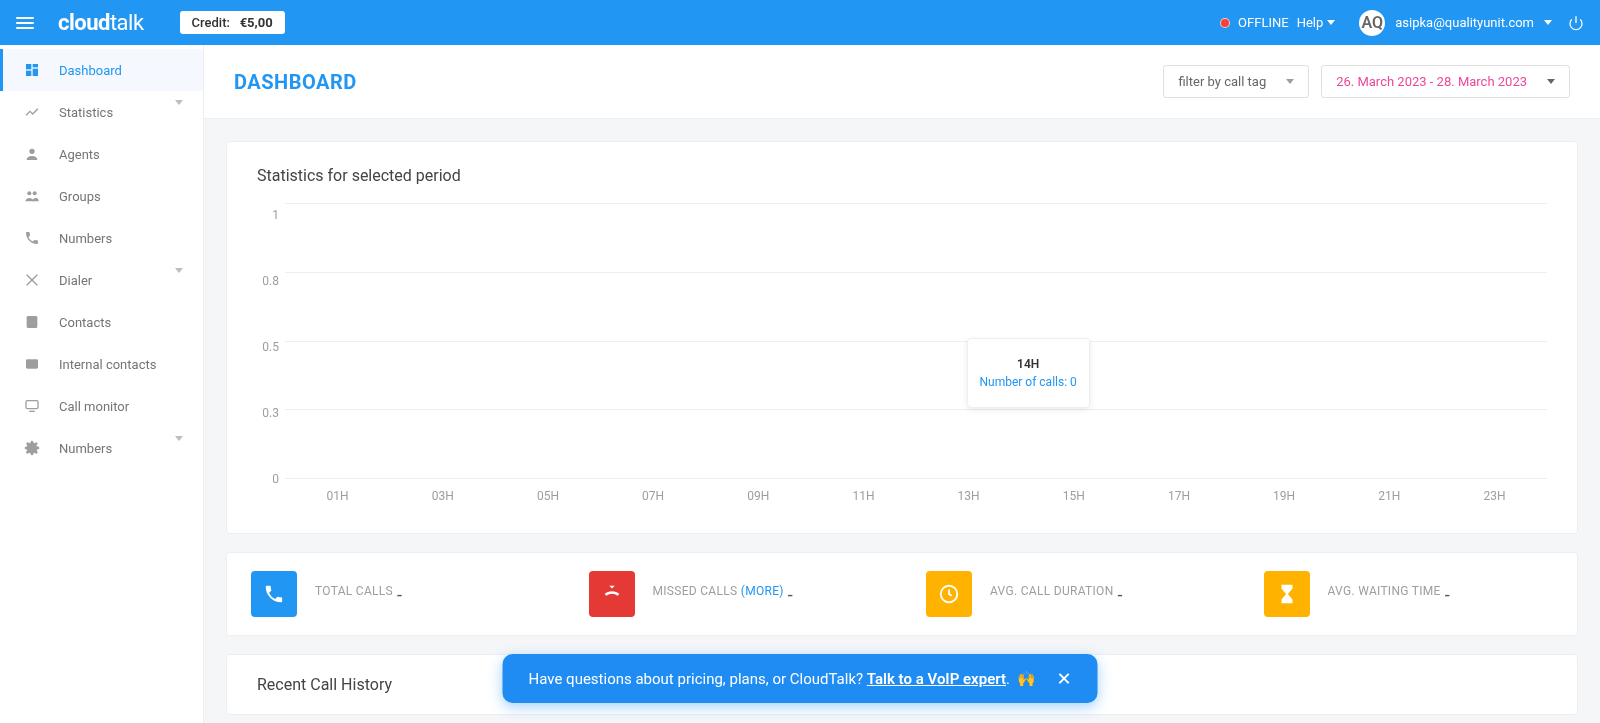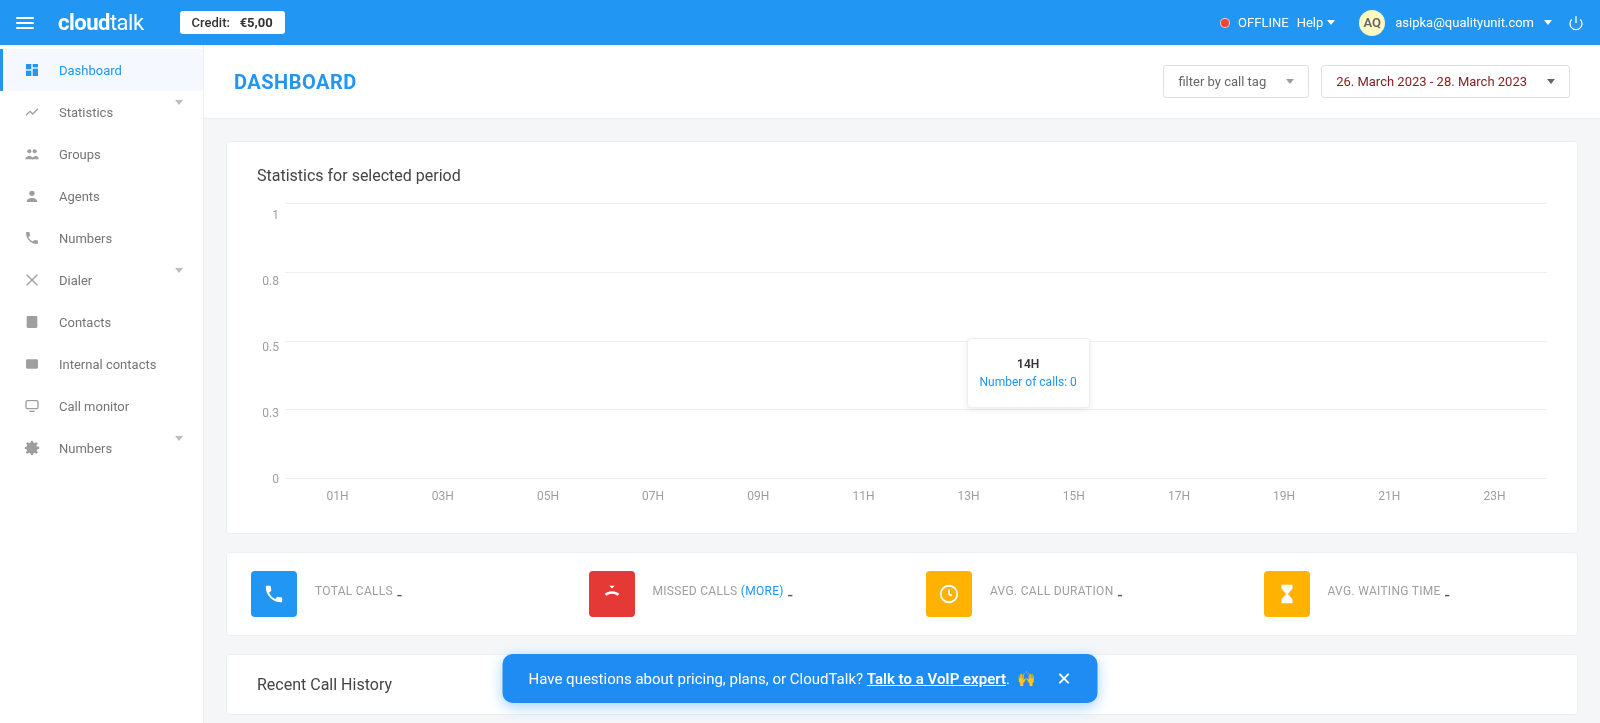--- a/index.html
+++ b/index.html
@@ -26,21 +26,21 @@
 .logo-thin { font-weight:400; }
 .credit-chip {
   background:#fff; color:#333; border-radius:3px; padding:4px 12px;
   margin-left:36px; font-size:13px; font-weight:500;
 }
 .topbar-spacer { flex:1; }
 .status-pill { display:flex; align-items:center; gap:8px; margin-right:8px; font-size:13px;}
 .status-dot { width:10px; height:10px; border-radius:50%; background:#f44336; border:1px solid rgba(255,255,255,0.7);}
 .help-link { display:flex; align-items:center; gap:4px; margin-right:24px; font-size:13px; cursor:pointer;}
 .user-chip { display:flex; align-items:center; gap:10px; margin-right:16px; font-size:13px; cursor:pointer;}
-.avatar { width:26px; height:26px; border-radius:50%; background:#fef9c3; color:#666; font-size:13px; display:flex; align-items:center; justify-content:center; font-weight:600;}
+.avatar { width:26px; height:26px; border-radius:50%; background:#ffffff; color:#666; font-size:16px; display:flex; align-items:center; justify-content:center; font-weight:600;}
 .chev-down { width:0; height:0; border-left:4px solid transparent; border-right:4px solid transparent; border-top:5px solid currentColor; }
 .power-btn { cursor:pointer; }
 
 .layout { display:flex; height:calc(100% - 45px); }
 .sidebar {
   width:204px; background:#fff; border-right:1px solid #eceff1; padding-top:4px;
 }
 .nav-item {
   display:flex; align-items:center; gap:18px; padding:12px 20px;
   color:#757575; font-size:13px; cursor:pointer;
@@ -57,21 +57,21 @@
   background:#fff; border-bottom:1px solid #eceff1;
   display:flex; align-items:center; padding:20px 30px;
 }
 .page-title { color:#2196f3; font-size:20px; font-weight:700; letter-spacing:0.5px;}
 .page-header-spacer{ flex:1;}
 .filter-select, .date-select {
   background:#fff; border:1px solid #e0e0e0; border-radius:3px;
   padding:8px 14px; font-size:13px; color:#666; display:flex; align-items:center; gap:20px;
   cursor:pointer;
 }
-.date-select { margin-left:12px; color:#7f1d1d; }
+.date-select { margin-left:12px; color:#ec4899; }
 
 .content-pad { padding:22px; }
 .card { background:#fff; border:1px solid #eceff1; border-radius:4px; }
 .chart-card { padding:24px 30px 30px 30px; }
 .card-title { font-size:16px; color:#444; margin-bottom:18px;}
 .chart-area { position:relative; height:300px; padding-left:28px; }
 .y-axis { position:absolute; left:0; top:0; bottom:24px; display:flex; flex-direction:column; justify-content:space-between; }
 .y-tick { color:#9e9e9e; font-size:12px; text-align:right; width:22px; line-height:1; transform:translateY(50%);}
 .gridlines { position:absolute; left:28px; right:0; top:0; bottom:24px; display:flex; flex-direction:column; justify-content:space-between;}
 .gridline { height:1px; background:#eceff1;}
@@ -168,36 +168,36 @@
         <svg width="16" height="16" viewBox="0 0 24 24" fill="none" stroke="currentColor" stroke-width="2">
             <polyline points="3 17 9 11 13 15 21 7"></polyline>
           </svg>
       </span>
       <span>Statistics</span>
       <span class="nav-chev"><span class="chev-down"></span></span>
     </div>
     <div class="nav-item">
       <span class="nav-icon">
         <svg width="16" height="16" viewBox="0 0 24 24" fill="currentColor">
+            <circle cx="12" cy="8" r="4"></circle>
+            <path d="M4 21c0-4 4-6 8-6s8 2 8 6"></path>
+          </svg>
+      </span>
+      <span>Agents</span>
+    </div>
+    <div class="nav-item">
+      <span class="nav-icon">
+        <svg width="16" height="16" viewBox="0 0 24 24" fill="currentColor">
             <circle cx="8" cy="8" r="3"></circle>
             <circle cx="16" cy="8" r="3"></circle>
             <path d="M2 20c0-3 3-5 6-5s6 2 6 5"></path>
             <path d="M12 20c0-3 3-5 6-5s4 2 4 5"></path>
           </svg>
       </span>
       <span>Groups</span>
-    </div>
-    <div class="nav-item">
-      <span class="nav-icon">
-        <svg width="16" height="16" viewBox="0 0 24 24" fill="currentColor">
-            <circle cx="12" cy="8" r="4"></circle>
-            <path d="M4 21c0-4 4-6 8-6s8 2 8 6"></path>
-          </svg>
-      </span>
-      <span>Agents</span>
     </div>
     <div class="nav-item">
       <span class="nav-icon">
         <svg width="16" height="16" viewBox="0 0 24 24" fill="currentColor">
             <path d="M6.6 10.8a15 15 0 0 0 6.6 6.6l2.2-2.2a1 1 0 0 1 1-.25 11 11 0 0 0 3.5.56 1 1 0 0 1 1 1V20a1 1 0 0 1-1 1A17 17 0 0 1 3 4a1 1 0 0 1 1-1h3.5a1 1 0 0 1 1 1 11 11 0 0 0 .56 3.5 1 1 0 0 1-.25 1z"></path>
           </svg>
       </span>
       <span>Numbers</span>
     </div>
     <div class="nav-item">

